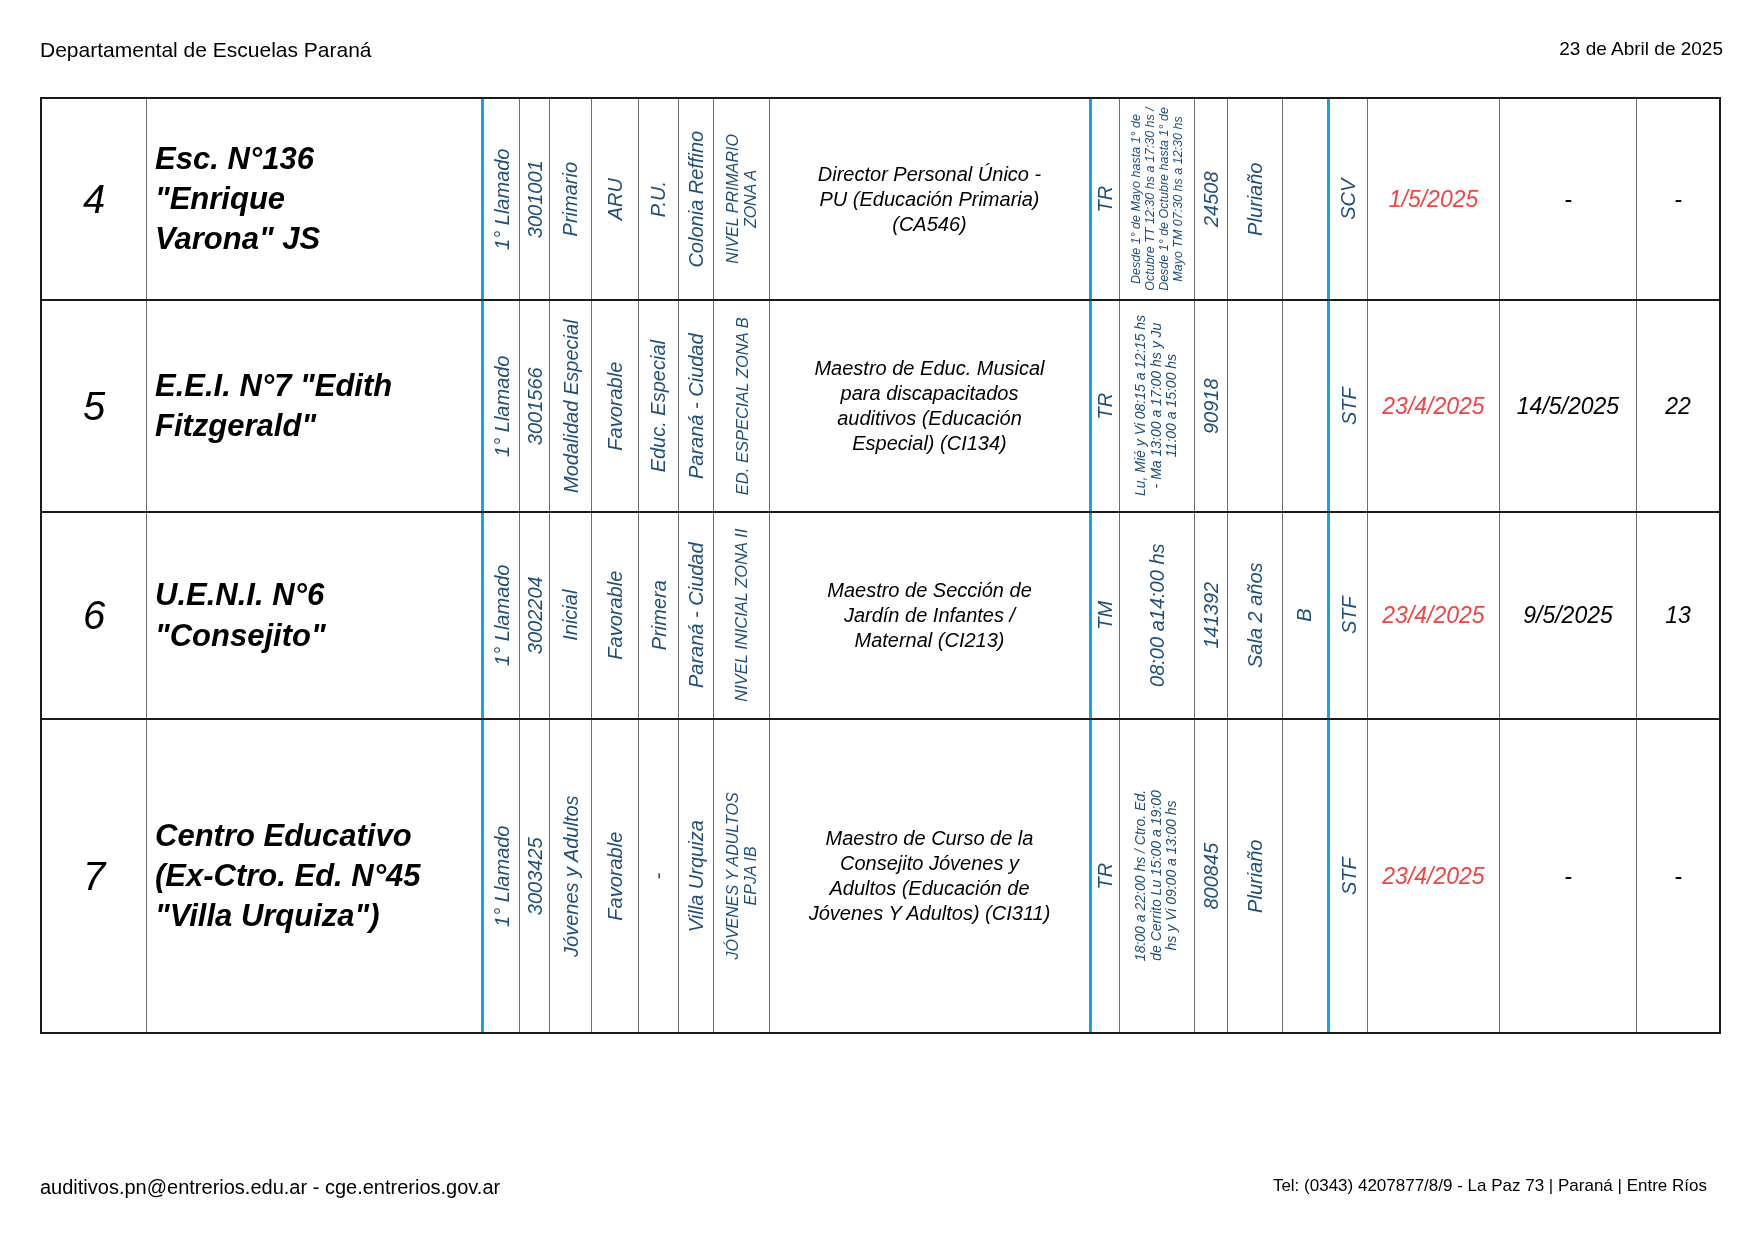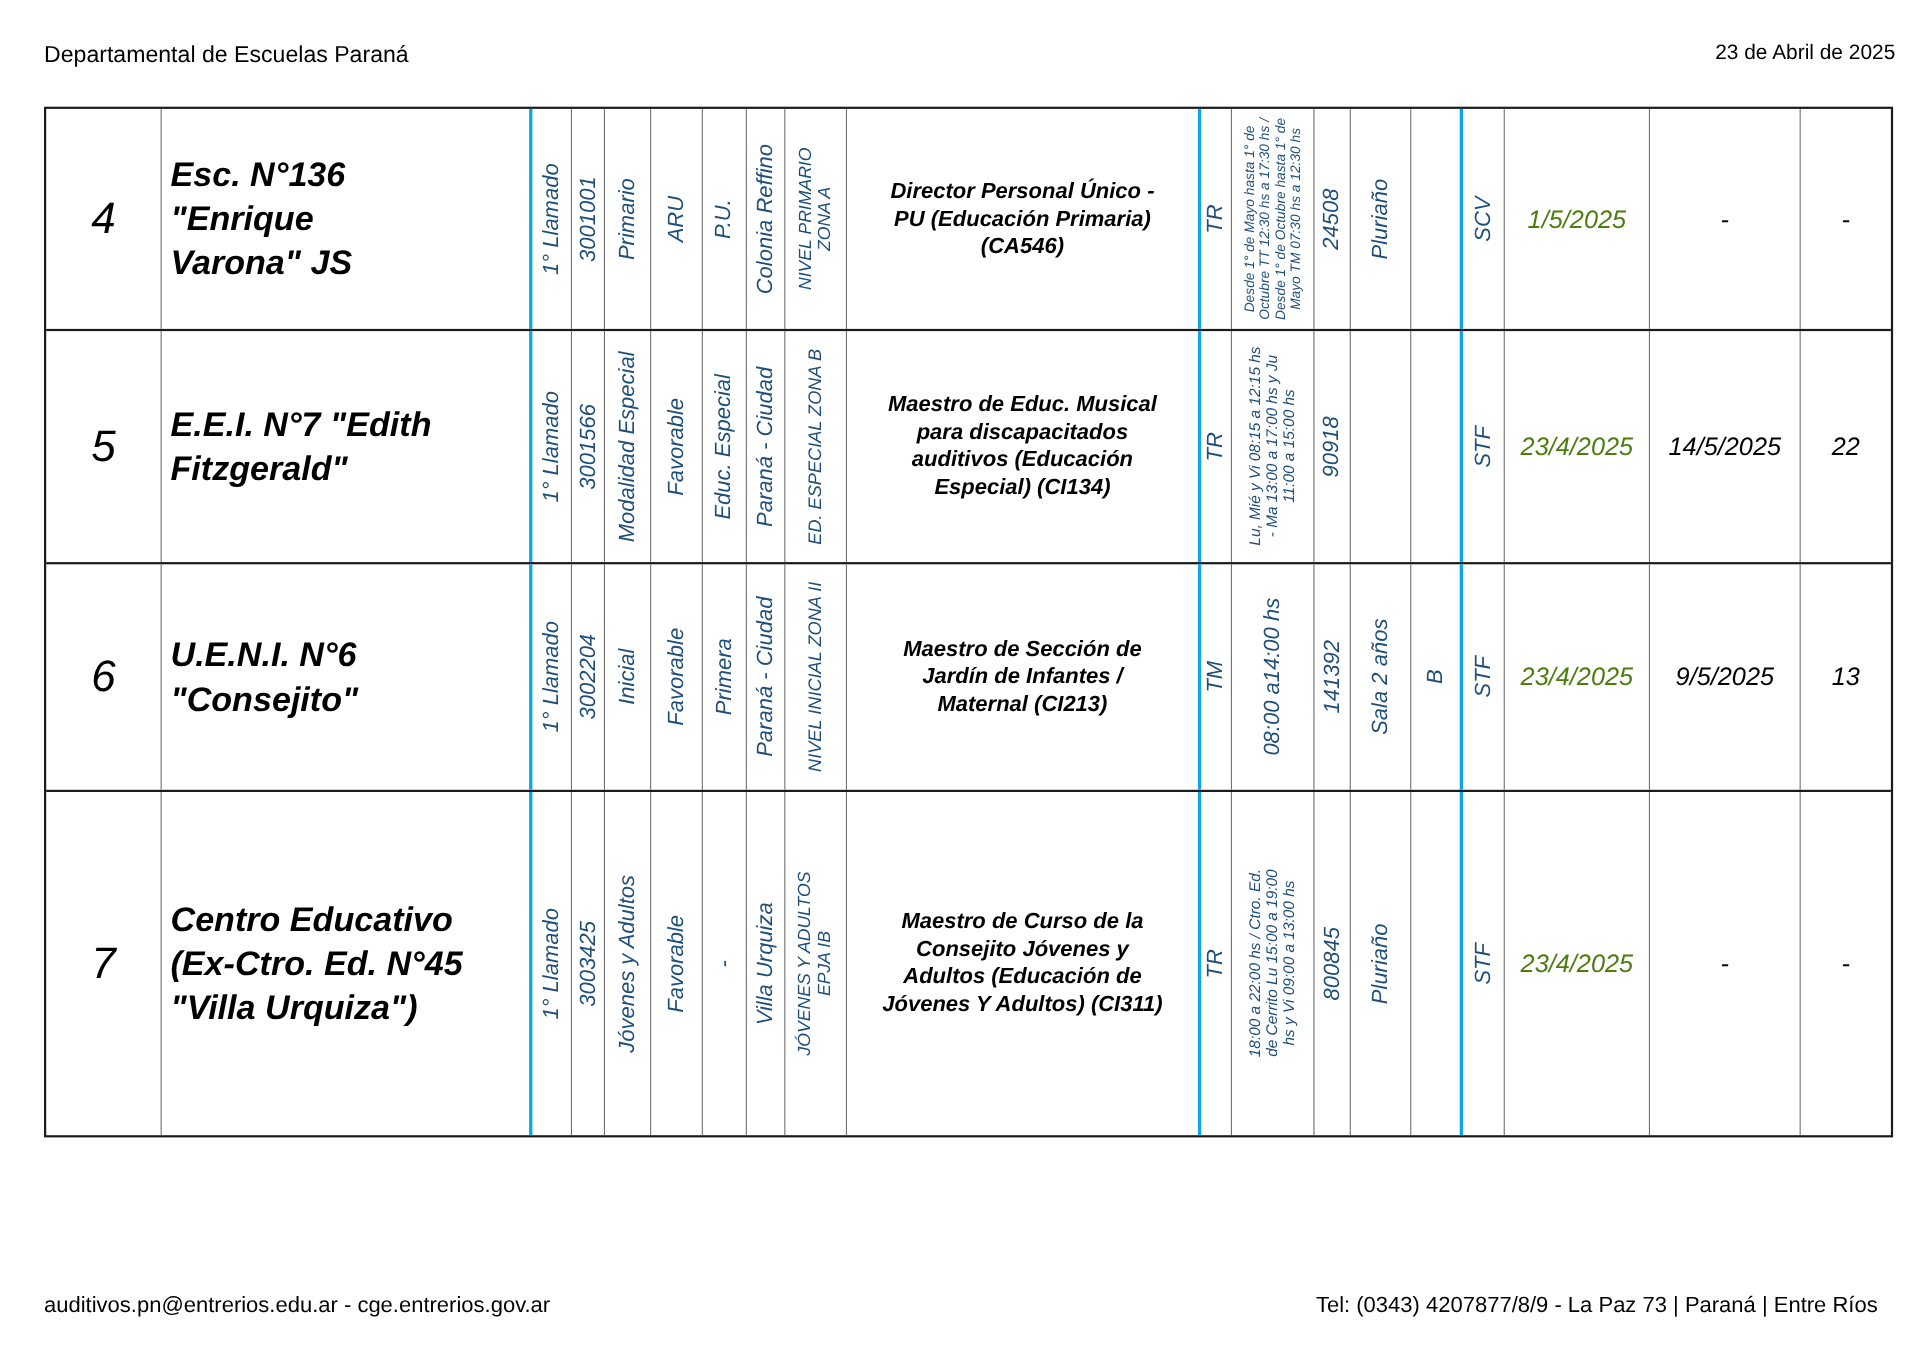--- a/index.html
+++ b/index.html
@@ -2,38 +2,38 @@
 <html><head>
 <meta charset="utf-8">
 <style>
   html,body{margin:0;padding:0;background:#ffffff;}
   body{width:1755px;height:1240px;position:relative;font-family:"Liberation Sans",sans-serif;color:#000;overflow:hidden;}
 
   
   .pg-header-left{position:absolute;left:40px;top:38px;font-size:21px;}
   .pg-header-right{position:absolute;right:32px;top:38px;font-size:19px;text-align:center;}
   .pg-footer-left{position:absolute;left:40px;top:1176px;font-size:20px;}
-  .pg-footer-right{position:absolute;right:48px;top:1176px;font-size:20px;}
+  .pg-footer-right{position:absolute;right:48px;top:1176px;font-size:17px;}
 
   
   .tbl{position:absolute;left:40px;top:97px;width:1677px;border:2px solid #1b1b1b;box-sizing:content-box;}
   .trow{display:grid;grid-template-columns:105px 337px 36px 30px 42px 47px 40px 35px 56px 322px 28px 75px 33px 55px 47px 38px 132px 137px 82px;border-bottom:2px solid #1b1b1b;}
   .trow:last-child{border-bottom:none;}
   .r4{height:200px}.r5{height:210px}.r6{height:205px}.r7{height:312px}
 
   .cell{border-right:1.5px solid #707070;display:flex;align-items:center;justify-content:center;overflow:visible;min-width:0;}
   .cell:last-child{border-right:none;}
   .bR2{border-right:3px solid #0ea5e9;}
 
   
   .num{font-size:40px;font-style:italic;}
   .school{justify-content:flex-start;padding-left:8px;font-size:31px;font-weight:bold;font-style:italic;line-height:1.3;white-space:pre-line;box-sizing:border-box;}
-  .pos{font-size:20px;font-weight:bold;font-style:italic;text-align:center;line-height:1.25;white-space:pre-line;padding:0 4px;box-sizing:border-box;}
+  .pos{font-size:20px;font-weight:normal;font-style:italic;text-align:center;line-height:1.25;white-space:pre-line;padding:0 4px;box-sizing:border-box;}
   .date{font-size:23px;font-style:italic;}
-  .date.blue{color:#4d7c0f;}
+  .date.blue{color:#ef4444;}
 
   
   .v span{display:block;transform:rotate(-90deg);white-space:pre;text-align:center;font-style:italic;color:#1f4e79;font-size:20px;line-height:1.12;}
   .v span.sm{font-size:12.5px;}
   .v span.md{font-size:14px;}
   .v span.zone{font-size:16px;}
   .v span.zone1{font-size:16.5px;}
 </style>
 </head>
 <body>

